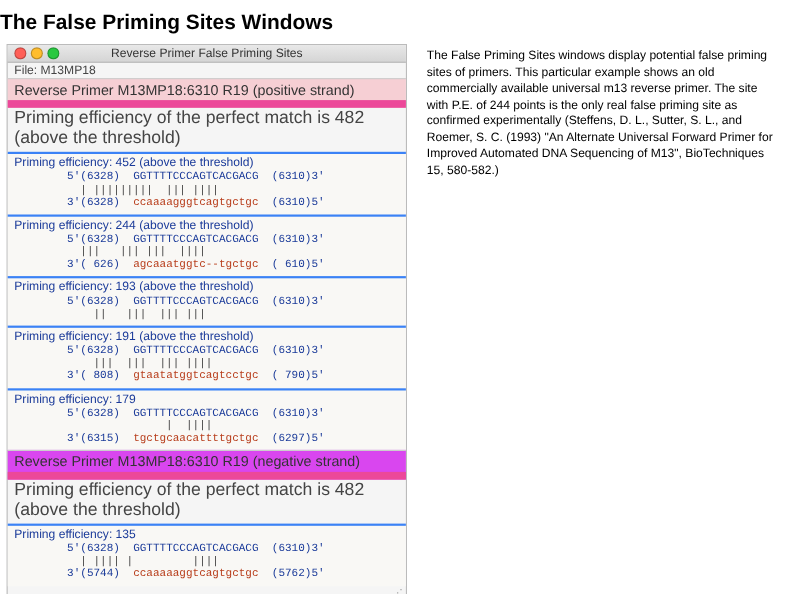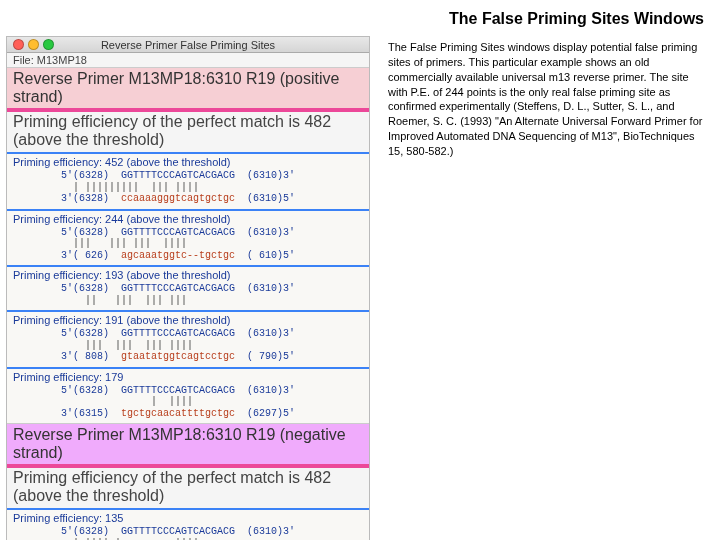--- a/index.html
+++ b/index.html
@@ -1,34 +1,34 @@
 <!DOCTYPE html>
 <html><head>
 <meta charset="utf-8">
 <style>
 * { margin: 0; padding: 0; box-sizing: border-box; }
 body { font-family: Arial, sans-serif; background: #fff; width: 720px; height: 540px; overflow: hidden; }
-.page-title { text-align: right; font-size: 16px; font-weight: bold; padding: 10px 16px 8px 0; }
+.page-title { text-align: left; font-size: 19px; font-weight: bold; padding: 10px 16px 8px 0; }
 .content { display: flex; gap: 18px; padding: 0 6px; }
 .left { width: 364px; }
 .right { flex: 1; font-size: 11px; line-height: 1.35; padding-top: 4px; padding-right: 8px; }
 
 .mac-window { background: #f5f5f5; border: 1px solid #bbb; }
 .titlebar { display: flex; align-items: center; background: linear-gradient(#e8e8e8,#d5d5d5); border-bottom: 1px solid #aaa; padding: 2px 6px; gap: 4px; font-size: 11px; position: relative; }
 .tb-btn { width: 11px; height: 11px; border-radius: 50%; border: 1px solid rgba(0,0,0,0.25); }
 .tb-close { background: #ff5f57; }
 .tb-min { background: #ffbd2e; }
 .tb-max { background: #28c840; }
 .tb-title { position: absolute; left: 0; right: 0; text-align: center; font-size: 11px; color: #333; font-weight: normal; }
 
 .file-line { font-size: 11px; color: #444; padding: 1px 6px; }
 
-.strand-header { font-size: 16px; padding: 2px 6px; border-top: 1px solid #ccc; border-bottom: 4px solid #ec4899; }
+.strand-header { font-size: 13px; padding: 2px 6px; border-top: 1px solid #ccc; border-bottom: 7px solid #ec4899; }
 .strand-pos { background: #f6cfd4; color: #333; }
-.strand-neg { background: #f0abfc; color: #333; }
+.strand-neg { background: #d946ef; color: #333; }
 .eff-line { font-size: 16px; color: #444; padding: 1px 6px 3px 6px; }
 .site { border-top: 2px solid #3b82f6; background: #f9f8f5; padding: 2px 6px 4px 6px; }
 .site-header { font-size: 11px; color: #1a3a99; padding-bottom: 2px; }
 .seq { font-family: "Courier New", monospace; font-size: 10px; line-height: 1.15; white-space: pre; color: #333; margin-left: 48px; }
 .seq .pos { color: #1a3a99; }
 .seq .seqt { color: #1a3a99; letter-spacing: 0; }
 .seq .bot { color: #b83e1c; }
 .align { font-family: "Courier New", monospace; font-size: 10px; line-height: 1.15; white-space: pre; color: #444; }
 .resize { text-align: right; padding: 1px 3px; font-size: 9px; color: #999; }
 </style>

